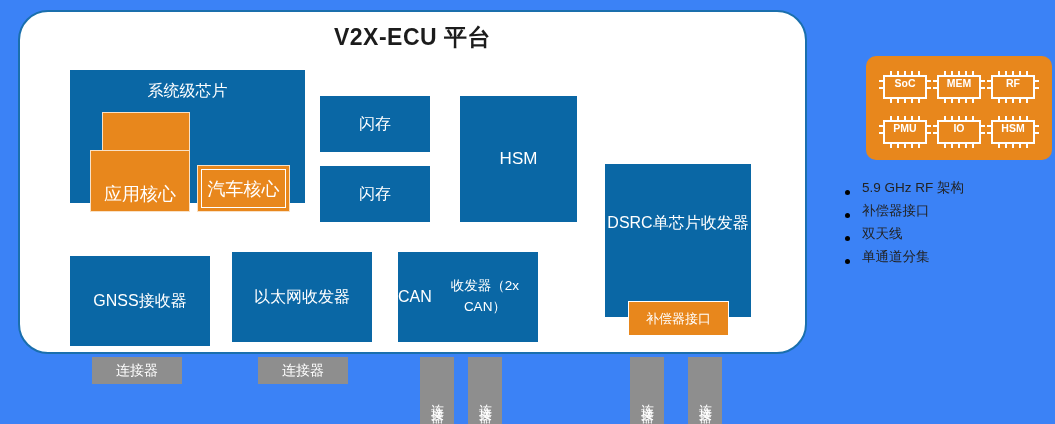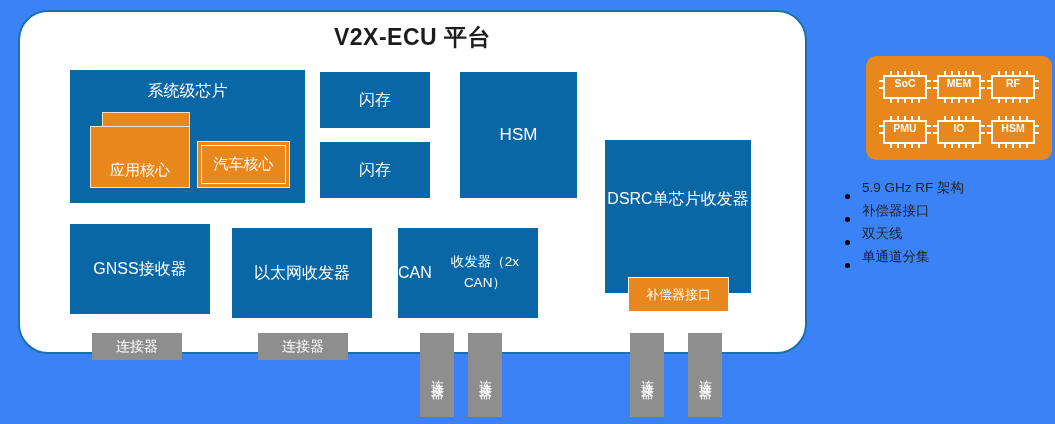--- a/index.html
+++ b/index.html
@@ -3,41 +3,41 @@
 <meta charset="utf-8">
 <style>
   * { margin:0; padding:0; box-sizing:border-box; }
   html,body { background:#fff; }
   body { font-family:"Liberation Sans","DejaVu Sans",sans-serif; }
   .canvas { position:relative; width:1055px; height:424px; background:#3b82f6; overflow:hidden; }
   .abs { position:absolute; }
   .blue { background:#0a67a5; color:#fff; }
   .orange { background:#e8871c; color:#fff; }
   .gray { background:#8e8e8e; color:#fff; }
-  .center { display:flex; align-items:center; justify-content:center; text-align:center; }
+  .center { display:flex; align-items:center; justify-content:center; text-align:center;margin-top:24px; }
   .col { flex-direction:row; }
 
   .main-outline { left:18px; top:10px; width:789px; height:344px; border:2px solid #1a6fad; border-radius:30px; background:#fff; }
   .title { left:18px; top:22px; width:789px; text-align:center; font-size:23px; font-weight:bold; color:#1c1c1c; letter-spacing:.5px; }
 
   .soc-box { left:70px; top:70px; width:235px; height:133px; }
   .soc-label { left:70px; top:81px; width:235px; text-align:center; font-size:16px; color:#fff; }
-  .core { border:1px solid rgba(255,255,255,.75); font-size:15px; }
+  .core { border:1px solid rgba(255,255,255,.75); font-size:18px; }
   .app-core-back { left:102px; top:112px; width:88px; height:60px; }
   .app-core { left:90px; top:126px; width:100px; height:62px; padding-top:26px; }
   .auto-core { left:197px; top:141px; width:93px; height:47px; outline:1px solid #fff; outline-offset:-5px;text-align:center; }
 
   .flash-top { left:320px; top:72px; width:110px; height:56px; font-size:16px; }
   .flash-bottom { left:320px; top:142px; width:110px; height:56px; font-size:16px; }
   .hsm-box { left:460px; top:72px; width:117px; height:126px; font-size:17px; }
 
   .dsrc-box { left:605px; top:140px; width:146px; height:153px; font-size:16px; line-height:1.55; padding-bottom:34px; }
   .dsrc-comp { left:628px; top:277px; width:101px; height:35px; border:1px solid #fff; font-size:13px; }
 
-  .gnss-box { left:70px; top:224px; width:140px; height:90px; font-size:16px; line-height:1.55; }
+  .gnss-box { left:70px; top:232px; width:140px; height:90px; font-size:16px; line-height:1.55; }
   .eth-box  { left:232px; top:228px; width:140px; height:90px; font-size:16px; line-height:1.55; }
   .can-box  { left:398px; top:228px; width:140px; height:90px; line-height:1.55; }
   .can-box .l1 { font-size:16px; }
   .can-box .l2 { font-size:13.5px; }
 
   .hconn { top:333px; width:90px; height:27px; font-size:14px; }
   .hconn-gnss { left:92px; } .hconn-eth { left:258px; }
   .vconn { top:333px; width:34px; height:84px; font-size:13px;
            writing-mode:vertical-lr; text-orientation:upright; letter-spacing:4px; }
   .vconn-can1 { left:420px; } .vconn-can2 { left:468px; }
@@ -50,21 +50,21 @@
           display:flex; align-items:flex-start; justify-content:center;
           font-size:10.5px; font-weight:bold; color:#fff; }
   .chip::before, .chip::after { content:""; position:absolute; left:5px; right:5px; height:4px;
           background:repeating-linear-gradient(90deg,#fff 0 2px,transparent 2px 7px); }
   .chip::before { top:-6px; } .chip::after { bottom:-6px; }
   .chip-label::before, .chip-label::after { content:""; position:absolute; top:3px; bottom:3px; width:4px;
           background:repeating-linear-gradient(180deg,#fff 0 2px,transparent 2px 7px); }
   .chip-label::before { left:-6px; } .chip-label::after { right:-6px; }
 
   .bullets { left:845px; top:176px; width:205px; list-style:none; }
-  .bullets li { display:flex; align-items:flex-end; line-height:23px; font-size:13.5px; color:#222; }
+  .bullets li { display:flex; align-items:center; line-height:23px; font-size:13.5px; color:#222; }
   .dot { width:5px; height:5px; background:#000; border-radius:50%; display:inline-block;
          flex:none; margin:9px 12px 0 0; }
 </style>
 </head>
 <body>
 
 <div class="canvas">
 
   <div class="abs main-outline"></div>
   <div class="abs title">V2X-ECU 平台</div>

